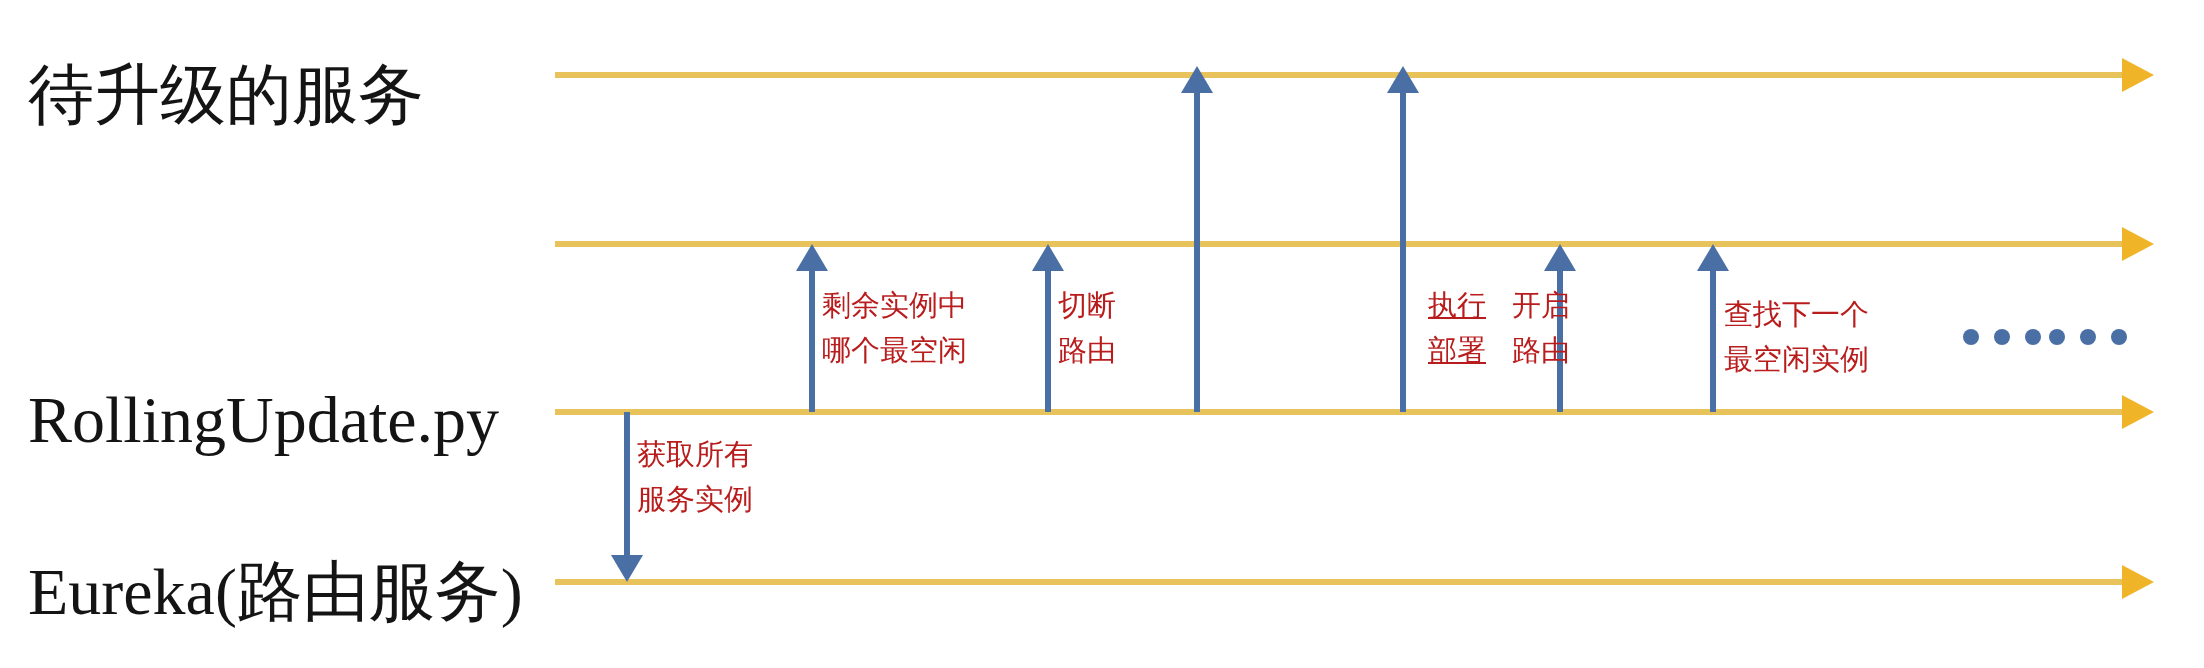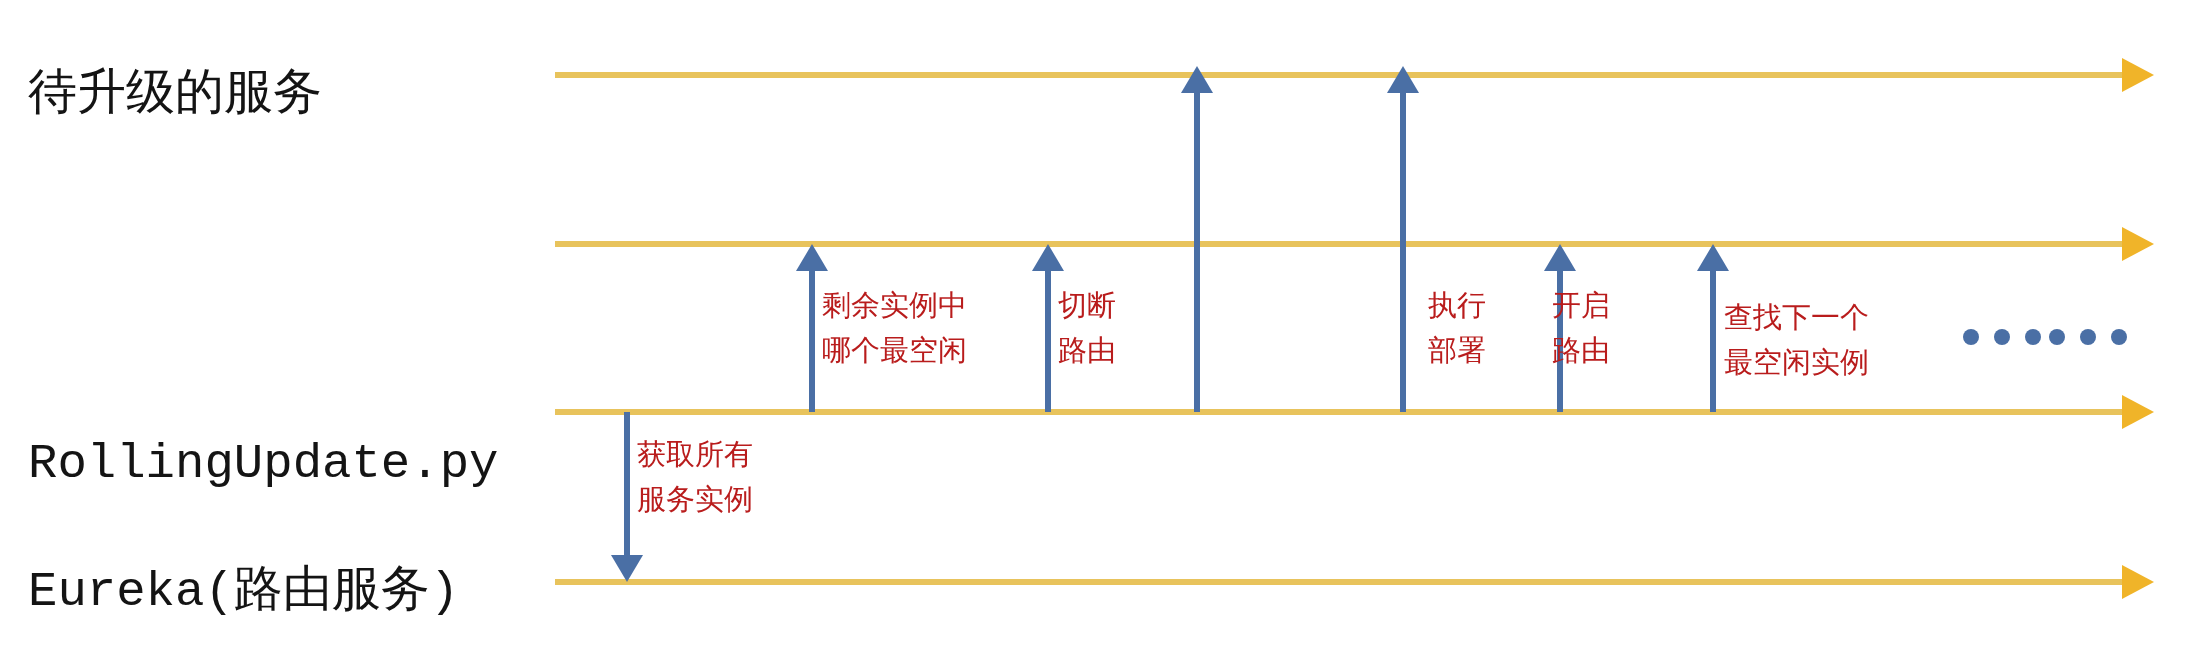--- a/index.html
+++ b/index.html
@@ -14,25 +14,25 @@
     height: 668px;
     background: #ffffff;
     overflow: hidden;
     font-family: "Liberation Sans", "DejaVu Sans", sans-serif;
   }
 
   
   .participant-label {
     position: absolute;
     left: 28px;
-    font-size: 49px;
+    font-size: 66px;
     line-height: 1;
     color: #141414;
     white-space: nowrap;
-    font-family: Liberation Mono, monospace;
+    font-family: Liberation Serif, serif;
     font-weight: 400;
     transform: translateY(-50%);
   }
 
   
   .lifeline {
     position: absolute;
     height: 0;
     border-top: 6px solid #E8C35C;
     transform: translateY(-50%);
@@ -97,21 +97,21 @@
     border-radius: 50%;
     background: #4A6FA5;
   }
 </style>
 </head>
 <body>
 
 <div id="stage">
 
   <div class="participant-label" style="top:95px;">待升级的服务</div>
-  <div class="participant-label" style="top:420px;margin-top:44px;">RollingUpdate.py</div>
+  <div class="participant-label" style="top:420px;">RollingUpdate.py</div>
   <div class="participant-label" style="top:592px;">Eureka(路由服务)</div>
 
   <div class="lifeline" style="left:555px; top:75px; width:1567px;"></div>
   <div class="lifeline-head" style="left:2122px; top:75px;"></div>
 
   <div class="lifeline" style="left:555px; top:244px; width:1567px;"></div>
   <div class="lifeline-head" style="left:2122px; top:244px;"></div>
 
   <div class="lifeline" style="left:555px; top:412px; width:1567px;"></div>
   <div class="lifeline-head" style="left:2122px; top:412px;"></div>
@@ -132,31 +132,31 @@
   <div class="msg-arrow" style="left:1048px; top:271px; height:141px;"></div>
   <div class="msg-head-up" style="left:1048px; top:244px;"></div>
   <div class="msg-caption" style="left:1058px; top:283px;text-align:right;">切断
 路由</div>
 
   <div class="msg-arrow" style="left:1197px; top:93px; height:319px;"></div>
   <div class="msg-head-up" style="left:1197px; top:66px;"></div>
 
   <div class="msg-arrow" style="left:1403px; top:93px; height:319px;"></div>
   <div class="msg-head-up" style="left:1403px; top:66px;"></div>
-  <div class="msg-caption" style="left:1428px; top:283px;">执行
+  <div class="msg-caption" style="left:1428px; top:283px;text-decoration:underline;">执行
 部署</div>
 
   <div class="msg-arrow" style="left:1560px; top:271px; height:141px;"></div>
   <div class="msg-head-up" style="left:1560px; top:244px;"></div>
-  <div class="msg-caption" style="left:1552px; top:283px;">开启
+  <div class="msg-caption" style="left:1512px; top:283px;">开启
 路由</div>
 
   <div class="msg-arrow" style="left:1713px; top:271px; height:141px;"></div>
   <div class="msg-head-up" style="left:1713px; top:244px;"></div>
-  <div class="msg-caption" style="left:1724px; top:298px;font-family:Liberation Mono, monospace;">查找下一个
+  <div class="msg-caption" style="left:1724px; top:292px;">查找下一个
 最空闲实例</div>
 
   <div class="dot-group" style="left:1963px; top:337px;">
     <span class="dot"></span>
     <span class="dot"></span>
     <span class="dot"></span>
   </div>
   <div class="dot-group" style="left:2049px; top:337px;">
     <span class="dot"></span>
     <span class="dot"></span>

